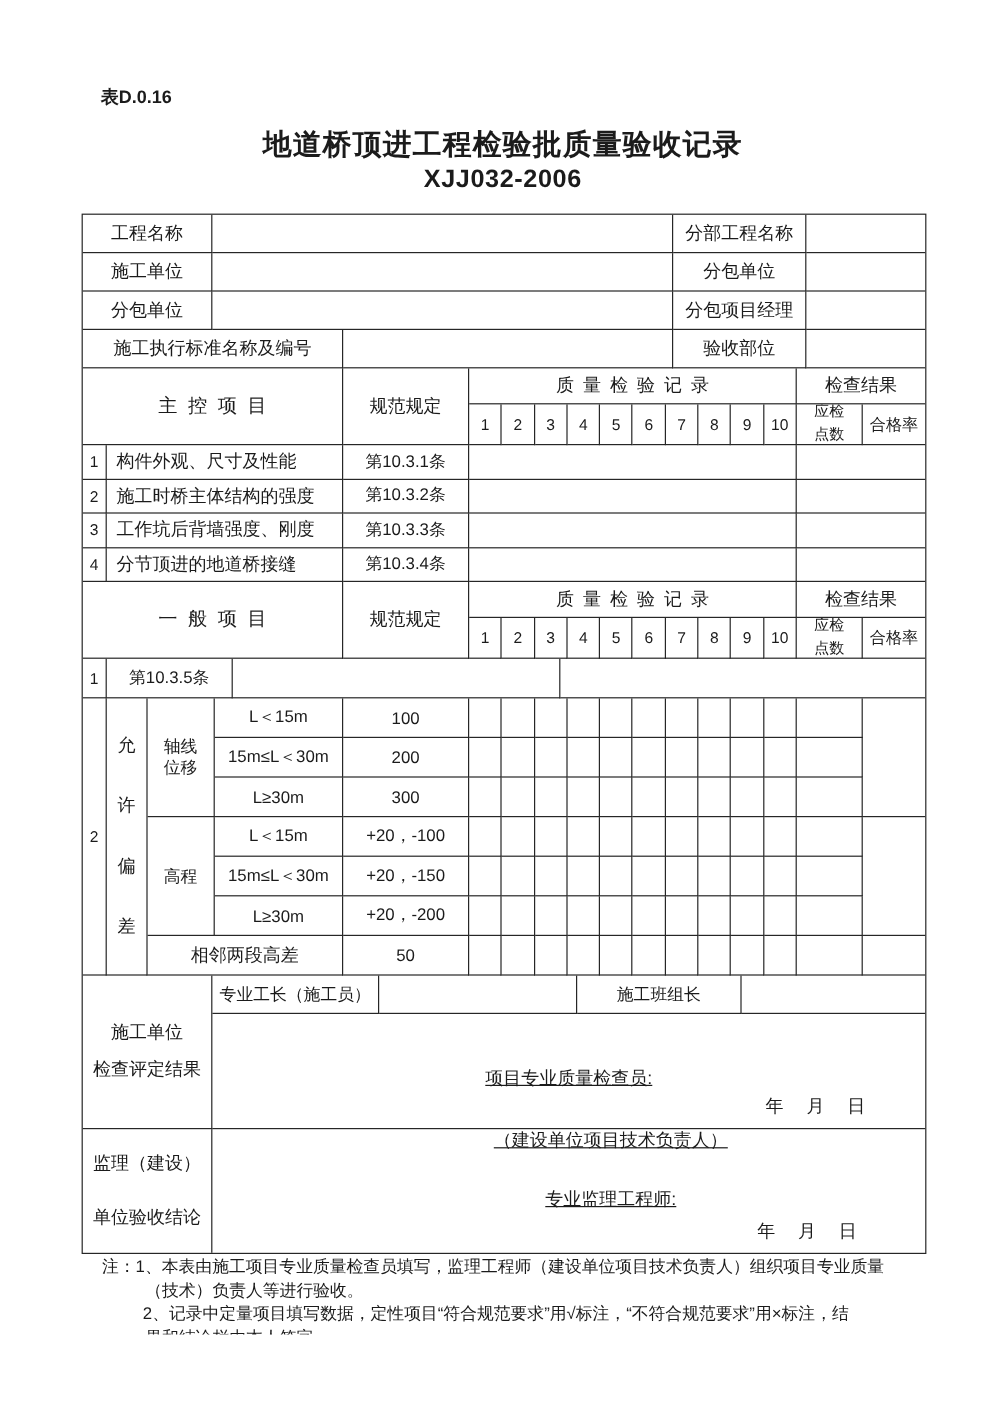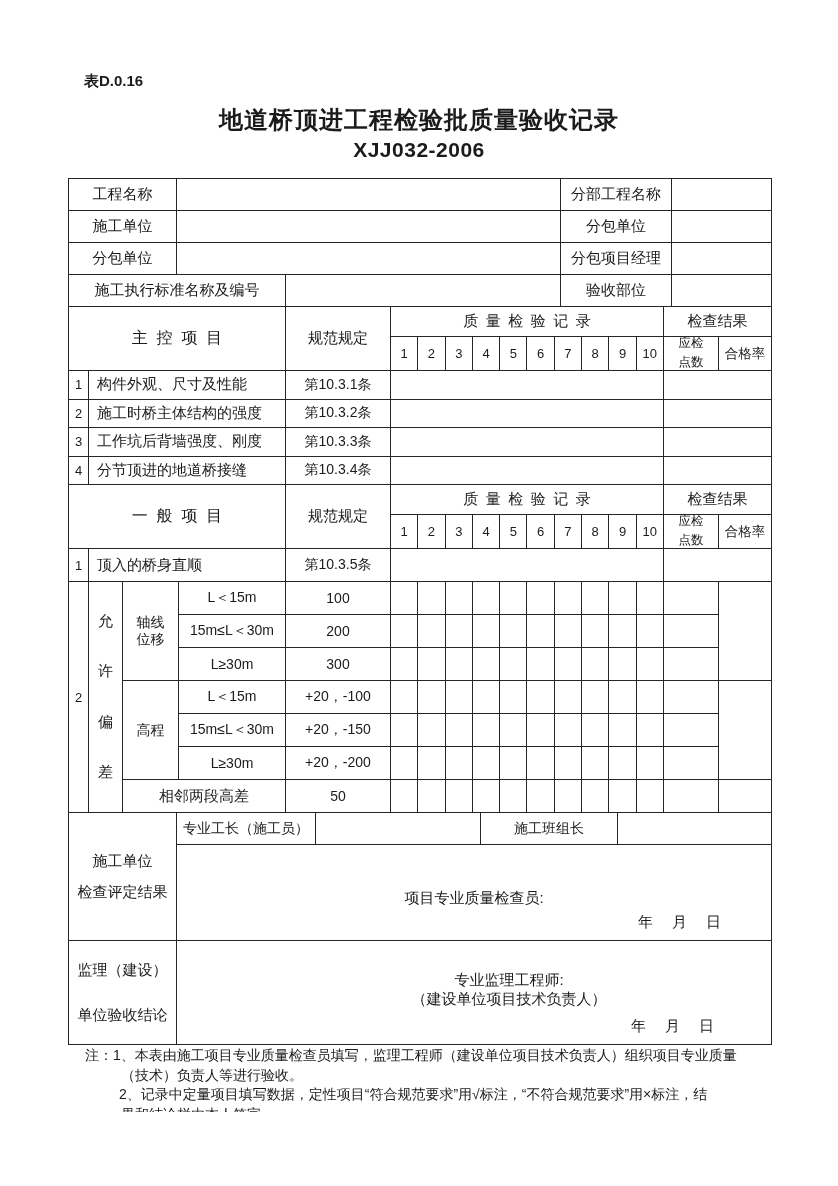--- a/index.html
+++ b/index.html
@@ -51,21 +51,21 @@
   .gencells { display:flex; }
   .two-line { flex-direction:column; line-height:1.1; font-size:12.5px;justify-content:space-between; }
   .rate-h { font-size:13.5px; }
   .vlabel { flex-direction:column; justify-content:space-around; padding:14px 0; font-size:15px; }
   .gname { flex-direction:column; line-height:1.2; font-size:14px; }
   .cond { font-size:14px; }
   .val { font-size:14px; }
 
   .sig-label { flex-direction:column; gap:14px; font-size:15px; line-height:1.1; }
   .sig-big { position:relative; flex:1; display:flex; flex-direction:column; }
-  .sig-center { text-align:center; font-size:15px; }
+  .sig-center { text-align:center; font-size:15px;text-decoration:underline; }
   .sig-date { text-align:right; font-size:15px; letter-spacing:2px; }
 
   .notes { position:absolute; left:85px; top:1046px; width:700px;
            font-size:14px; line-height:19.5px; white-space:nowrap; }
   .notes .ind36 { margin-left:36px; }
   .notes .ind34 { margin-left:34px; }
 </style>
 </head>
 <body>
 
@@ -189,21 +189,20 @@
             <span>应检</span>
             <span>点数</span>
           </div>
           <div class="cell w52 nr rate-h">合格率</div>
         </div>
       </div>
     </div>
 
     <div class="r h33">
       <div class="cell w20" style="font-size:13px">1</div>
-      <div class="cell w197 left">顶入的桥身直顺</div>
       <div class="cell w105 spec">第10.3.5条</div>
       <div class="cell w273"></div>
       <div class="cell nr" style="flex:1"></div>
     </div>
 
     <div class="r h231">
       <div class="cell w20" style="font-size:13px">2</div>
       <div class="cell w34 vlabel">
         <span>允</span>
         <span>许</span>
@@ -373,22 +372,22 @@
         </div>
       </div>
     </div>
 
     <div class="r h103">
       <div class="cell w108 nb sig-label" style="gap:28px">
         <span>监理（建设）</span>
         <span>单位验收结论</span>
       </div>
       <div class="cell nr nb sig-big" style="display:flex; align-items:stretch; justify-content:flex-start;">
+        <div class="sig-center" style="padding-left:70px">（建设单位项目技术负责人）</div>
         <div class="sig-center" style="margin-top:30px; padding-left:70px">专业监理工程师:</div>
-        <div class="sig-center" style="padding-left:70px">（建设单位项目技术负责人）</div>
         <div class="sig-date" style="margin-top:auto; padding:0 55px 8px 0">年　月　日</div>
       </div>
     </div>
 
   </div>
 
   <div class="notes">
     <div>
       <span>注：</span><span>1、本表由施工项目专业质量检查员填写，监理工程师（建设单位项目技术负责人）组织项目专业质量</span>
     </div>

